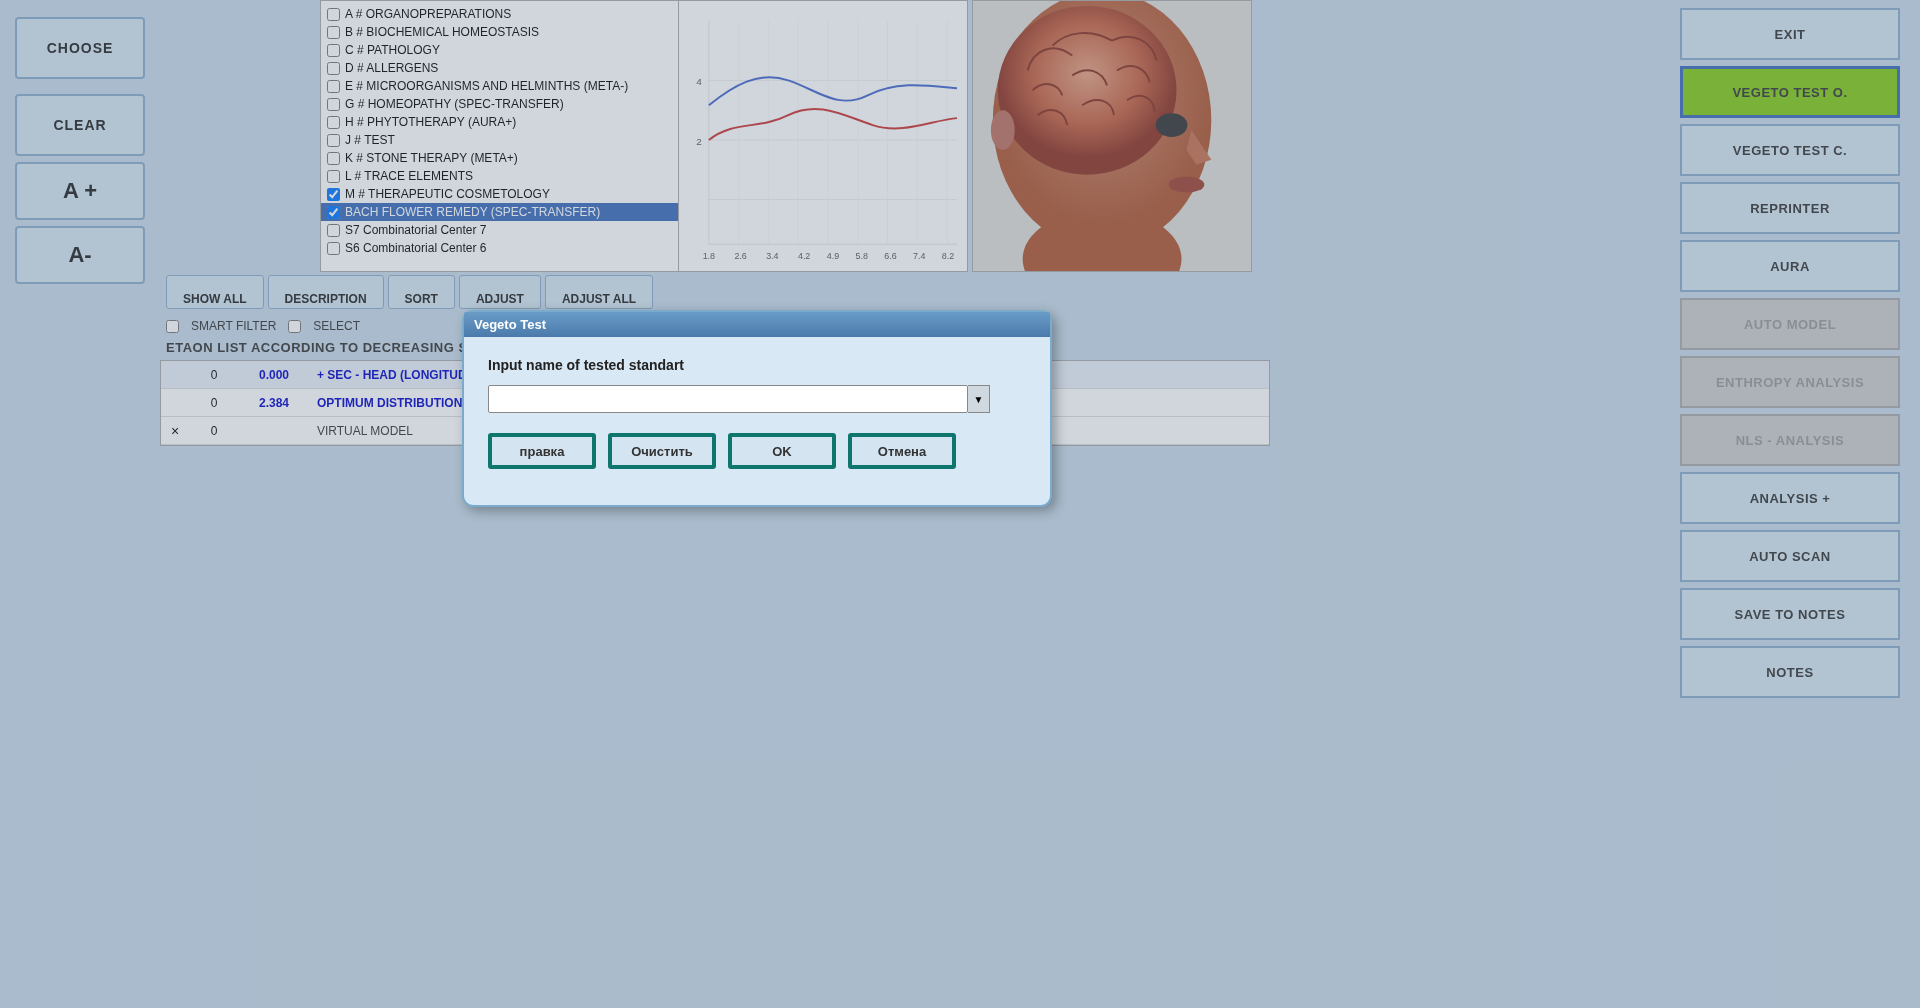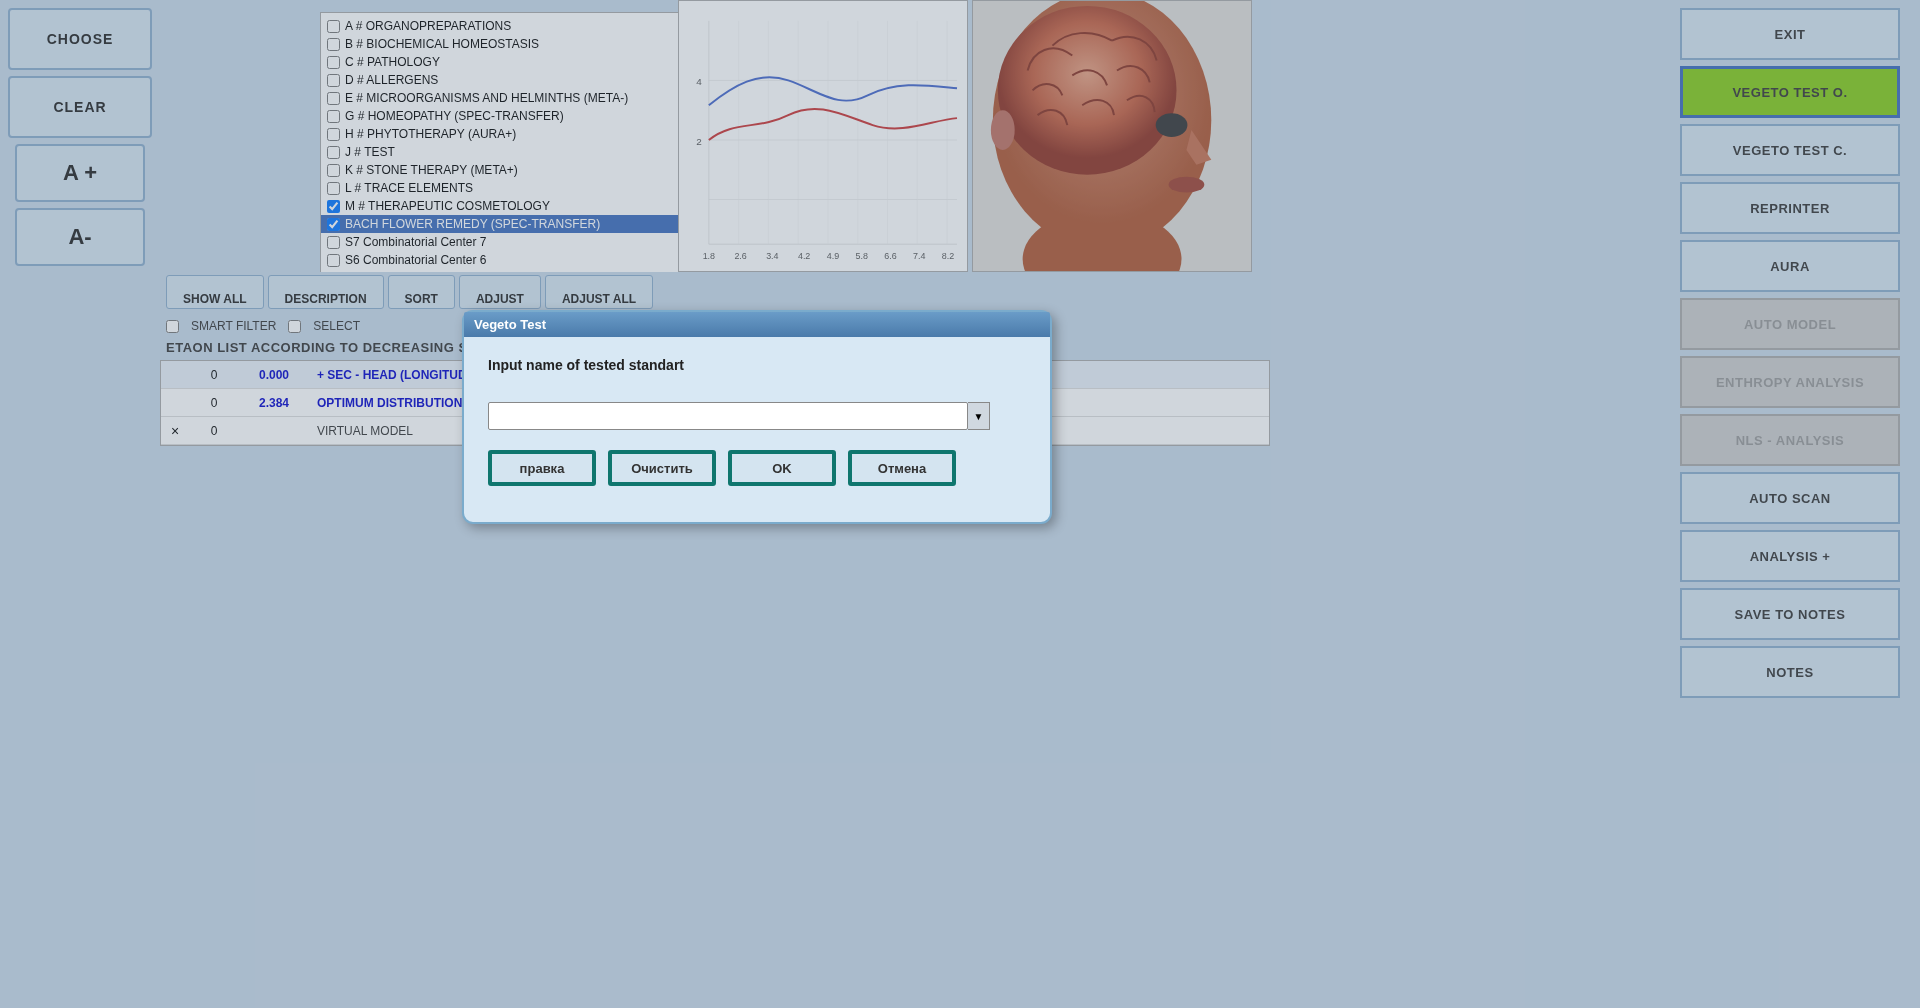--- a/index.html
+++ b/index.html
@@ -21,33 +21,34 @@
       height: 1008px;
       background: #c8d8e8;
       display: flex;
       flex-direction: column;
       align-items: center;
       padding: 8px 8px;
       gap: 6px;
     }
 
     .left-btn {
-      width: 144px;
+      width: 130px;
       height: 62px;
       background: #d4e4f0;
       border: 2px solid #8aaccc;
       border-radius: 4px;
       font-size: 14px;
       font-weight: bold;
       color: #222;
       cursor: pointer;
       display: flex;
       align-items: center;
       justify-content: center;
       letter-spacing: 1px;
+      margin-top: 9px;
     }
 
     .left-btn-small {
       width: 130px;
       height: 58px;
       background: #d4e4f0;
       border: 2px solid #8aaccc;
       border-radius: 4px;
       font-size: 22px;
       font-weight: bold;
@@ -278,21 +279,21 @@
       border-radius: 2px 2px 0 0;
     }
 
     .modal-body {
       padding: 20px 24px;
     }
 
     .modal-label {
       font-size: 14px;
       color: #222;
-      margin-bottom: 29px;
+      margin-bottom: 12px;
       font-weight: bold;
     }
 
     .modal-input-row {
       display: flex;
       align-items: center;
       margin-bottom: 20px;
     }
 
     .modal-input {
@@ -342,21 +343,20 @@
     .chart-svg {
       width: 100%;
       height: 100%;
     }
 
     
     .checklist-wrapper {
       position: relative;
       width: 510px;
       height: 336px;
-      margin-top: 12px;
     }
   </style>
 </head>
 <body>
 
 <div class="left-panel">
   <button class="left-btn">CHOOSE</button>
   <button class="left-btn">CLEAR</button>
   <button class="left-btn-small">A +</button>
   <button class="left-btn-small">A-</button>
@@ -558,22 +558,22 @@
 <div class="right-panel">
   <div id="right-buttons" style="display: flex; flex-direction: column; gap: 6px; align-items: center; width: 100%;">
       <button class="right-btn">EXIT</button>
       <button class="right-btn active">VEGETO TEST O.</button>
       <button class="right-btn">VEGETO TEST C.</button>
       <button class="right-btn">REPRINTER</button>
       <button class="right-btn">AURA</button>
       <button class="right-btn disabled" disabled="">AUTO MODEL</button>
       <button class="right-btn disabled" disabled="">ENTHROPY ANALYSIS</button>
       <button class="right-btn disabled" disabled="">NLS - ANALYSIS</button>
+      <button class="right-btn">ANALYSIS +</button>
       <button class="right-btn">AUTO SCAN</button>
-      <button class="right-btn">ANALYSIS +</button>
       <button class="right-btn">SAVE TO NOTES</button>
       <button class="right-btn">NOTES</button>
     </div>
 </div>
 
 <div class="modal-overlay">
   <div class="modal">
     <div class="modal-title">Vegeto Test</div>
     <div class="modal-body">
       <div class="modal-label">Input name of tested standart</div>

